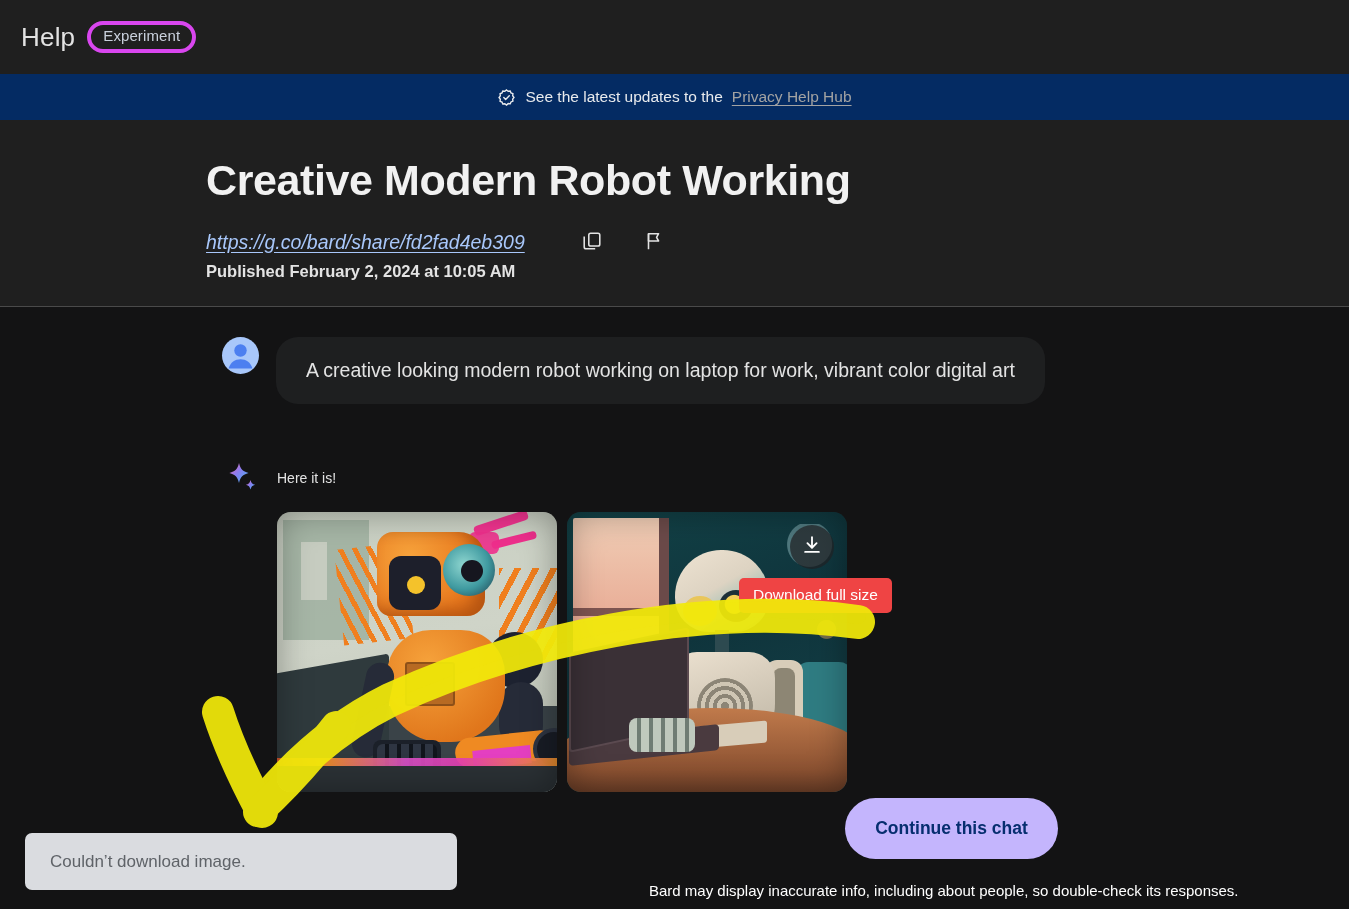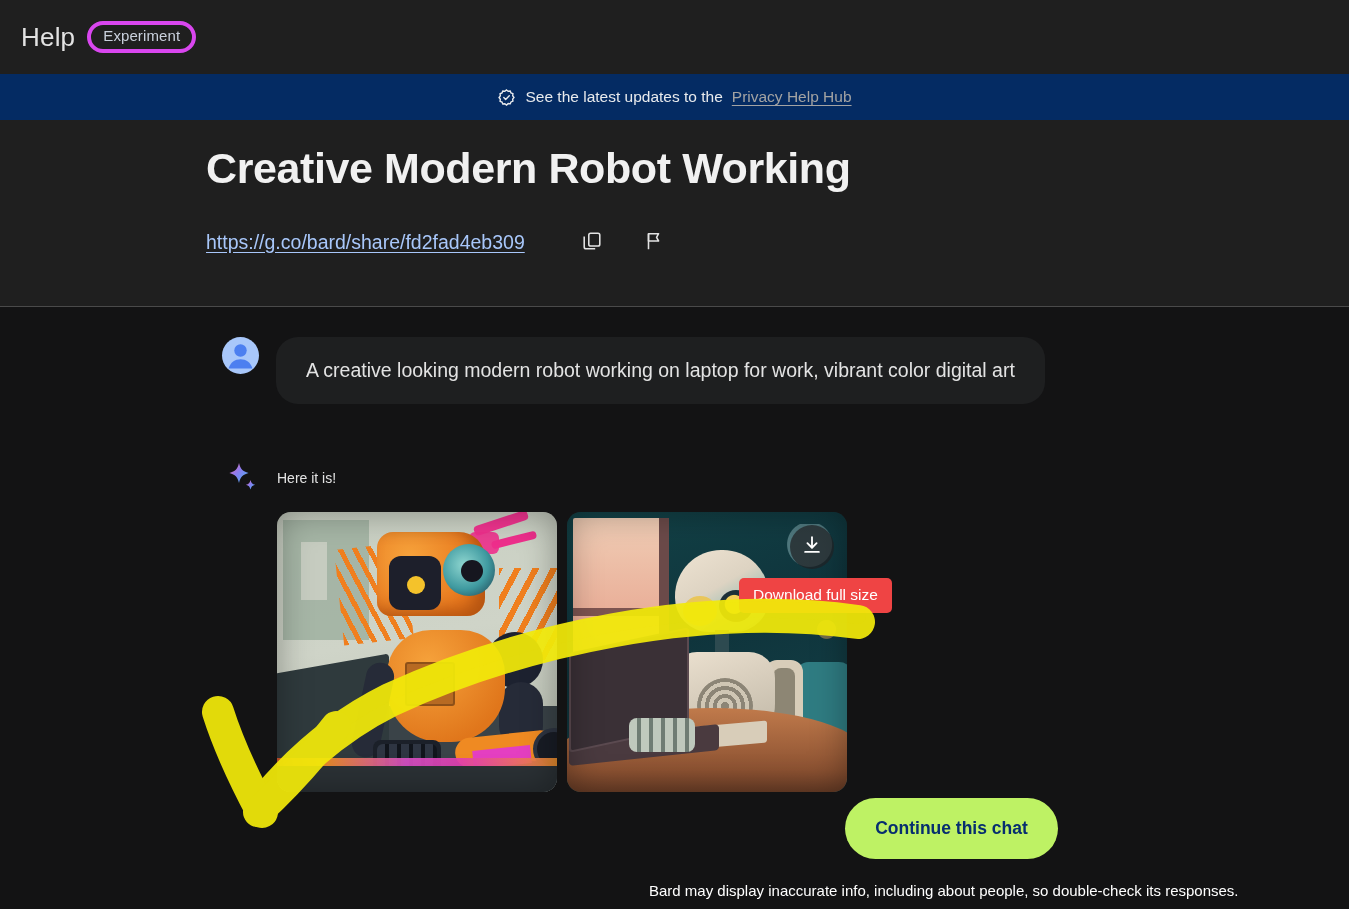--- a/index.html
+++ b/index.html
@@ -37,25 +37,25 @@
   .banner-text { color: #e8eaed; font-size: 15.5px; }
   .banner-link { color: #a3a3a3; font-size: 15.5px; text-decoration: underline; text-underline-offset: 3px; cursor: pointer; }
   .badge-icon { width: 19px; height: 19px; display: block; }
 
   
   .hero {
     position: absolute; left: 0; top: 120px; width: 1349px; height: 187px;
     background: #1f1f1f; border-bottom: 1px solid #4a4a4a; box-sizing: border-box;
   }
   .hero-title {
-    position: absolute; left: 206px; top: 24px;
+    position: absolute; left: 206px; top: 36px;
     font-size: 43px; font-weight: 700; color: #f1f1f1; letter-spacing: -0.4px;
     margin: 0; white-space: nowrap;
   }
-  .hero-row { position: absolute; left: 206px; top: 105px; display: flex; align-items: center; gap: 0; }
+  .hero-row { position: absolute; left: 206px; top: 105px; display: flex; align-items: center; gap: 0; font-style: italic; }
   .share-url {
     font-size: 19.5px; color: #a8c7fa; text-decoration: underline; text-underline-offset: 3px;
     cursor: pointer;
   }
   .icon-btn {
     width: 34px; height: 34px; display: flex; align-items: center; justify-content: center;
     cursor: pointer; background: transparent; border: none; padding: 0;
   }
   .gap-a { width: 50px; }
   .gap-b { width: 28px; }
@@ -178,21 +178,21 @@
     cursor: pointer;
   }
   .tooltip {
     position: absolute; left: 739px; top: 578px; background: #ef4444; color: #ffffff;
     font-size: 15.5px; padding: 8px 14px 9px 14px; border-radius: 5px; white-space: nowrap;
   }
 
   
   .continue-btn {
     position: absolute; left: 845px; top: 798px; width: 213px; height: 61px;
-    background: #bef264; color: #062e6f; border: none; border-radius: 31px;
+    background: #c4b5fd; color: #062e6f; border: none; border-radius: 31px;
     font-size: 17.5px; font-weight: 700; cursor: pointer; font-family: "Liberation Sans", sans-serif;
   }
   .disclaimer {
     position: absolute; left: 649px; top: 882px; color: #ffffff; font-size: 15px;
   }
 
   
   .toast {
     position: absolute; left: 25px; top: 833px; width: 432px; height: 57px;
     background: #dadce0; border-radius: 7px; display: flex; align-items: center;
@@ -243,20 +243,21 @@
       <span class="gap-b"></span>
       <button class="icon-btn">
         <span>
           <svg width="22" height="22" viewBox="0 0 24 24" fill="none" stroke="#e3e3e3" stroke-width="1.7" stroke-linejoin="round">
             <path d="M6 21V4"></path>
             <path d="M6 4h11l-2.2 4L17 12H6z"></path>
           </svg>
         </span>
       </button>
     </div>
+    <div class="published">Published February 2, 2024 at 10:05 AM</div>
   </div>
 
   <div class="conv">
 
     <div class="user-row">
       <div class="avatar">
         <svg width="37" height="37" viewBox="0 0 37 37">
           <circle cx="18.5" cy="13.5" r="6.2" fill="#4c7ff0"></circle>
           <path d="M6.6 31.5c1.8-6.1 6.4-9.2 11.9-9.2s10.1 3.1 11.9 9.2z" fill="#4c7ff0"></path>
         </svg>
@@ -354,14 +355,17 @@
       <path d="M858 622 C 700 600, 520 640, 390 700 C 330 730, 290 770, 262 805" stroke-width="34"></path>
       <path d="M858 616 C 700 594, 520 634, 386 694 C 326 724, 286 766, 258 800" stroke-width="16" opacity="0.55"></path>
       <path d="M218 712 C 230 750, 246 782, 262 812" stroke-width="32"></path>
       <path d="M336 726 C 310 760, 282 790, 258 812" stroke-width="30"></path>
     </g>
   </svg>
 
   <button class="continue-btn">Continue this chat</button>
   <div class="disclaimer">Bard may display inaccurate info, including about people, so double-check its responses.</div>
 
+  <div class="toast">
+    <span class="toast-text">Couldn’t download image.</span>
+  </div>
 
 </div>
 
 </body></html>

